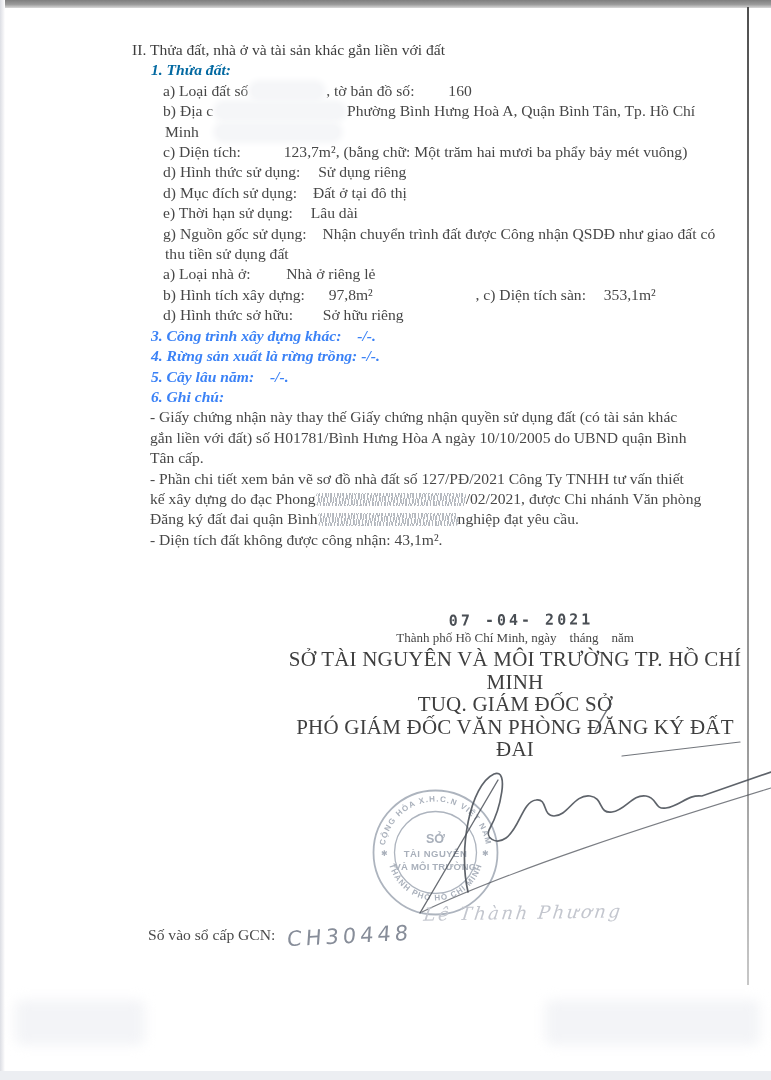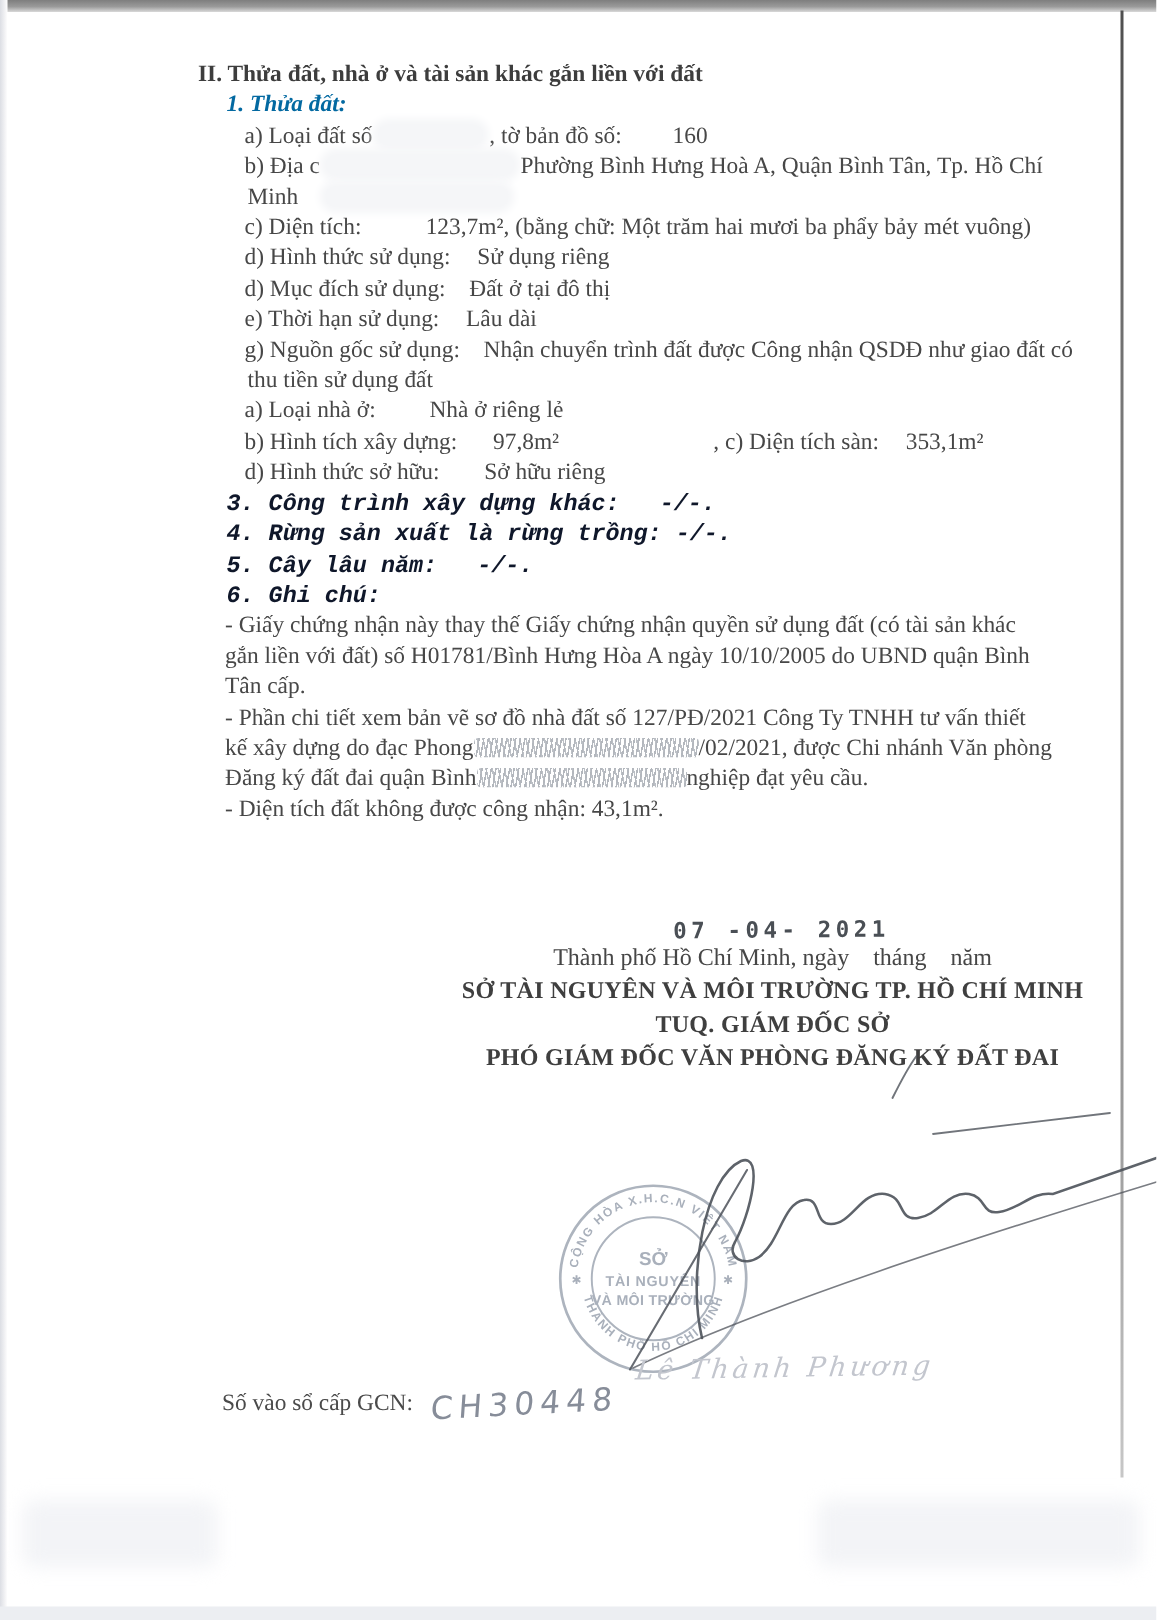--- a/index.html
+++ b/index.html
@@ -16,26 +16,26 @@
                    background:linear-gradient(to bottom,#4f4f4f,#8a8a8a 40%,#9a9a9a 75%,#c7c7c7);}
   .edge-bottom{position:absolute;left:0;top:1071px;width:771px;height:9px;background:#eceef2;}
   .smudge{position:absolute;background:#f3f4f7;filter:blur(6px);border-radius:8px;}
   .smudge.a{left:15px;top:1000px;width:130px;height:45px;}
   .smudge.b{left:545px;top:1000px;width:215px;height:45px;}
 
   
   .content{position:absolute;left:132px;top:40px;width:617px;
            font-size:15.6px;line-height:20.4px;color:#474747;}
   .content p{margin:0;}
-  .h2{font-weight:bold;color:#3d3d3d;margin-bottom:3px;}
+  .h2{font-weight:normal;color:#3d3d3d;margin-bottom:3px;}
   .sec-title{font-weight:bold;font-style:italic;color:#0369a1;padding-left:19px;margin-top:3px;}
   .item{padding-left:31px;}
   .cont{padding-left:33px;}
   .bullet{padding-left:18px;}
-  .num-item{font-weight:bold;font-style:italic;color:#0f172a;padding-left:19px;margin-top:1px;font-family:Liberation Mono, monospace;}
+  .num-item{font-weight:bold;font-style:italic;color:#3b82f6;padding-left:19px;margin-top:1px;}
 
   .g{display:inline-block;}
   .g8{width:8px;}.g10{width:10px;}.g16{width:16px;}
   .g22{width:22px;}.g24{width:24px;}.g26{width:26px;}.g28{width:28px;}
   .g35{width:35px;}.g45{width:45px;}.g95{width:95px;}
 
   .redact{display:inline-block;height:14px;border-radius:7px;background:#f5f6f8;
           box-shadow:0 0 6px 4px #f5f6f8;vertical-align:-2px;}
   .redact.w70{width:70px;}.redact.w126{width:126px;}.redact.w122{width:122px;}
 
@@ -43,22 +43,22 @@
     background-image:
       repeating-linear-gradient(100deg,#9aa0a8 0 1px,transparent 1px 3px),
       repeating-linear-gradient(78deg,#a5aab2 0 1px,transparent 1px 4px);}
   .scribble.s150{width:150px;}.scribble.s140{width:140px;}
 
   
   .sig-block{position:absolute;left:280px;top:611px;width:470px;text-align:center;color:#464646;}
   .stamp{font-family:"DejaVu Sans Mono",monospace;font-weight:bold;font-size:15px;
          letter-spacing:3px;color:#4a4f55;transform:translateX(6px) rotate(-.5deg);
          white-space:pre;margin-bottom:1px;}
-  .place-line{font-size:16px;white-space:pre;margin-bottom:2px;}
-  .bold-line{font-weight:bold;font-size:16px;color:#3f3f3f;line-height:22.5px;letter-spacing:.2px;}
+  .place-line{font-size:13px;white-space:pre;margin-bottom:2px;}
+  .bold-line{font-weight:normal;font-size:21px;color:#3f3f3f;line-height:22.5px;letter-spacing:.2px;}
 
   .seal-wrap{position:absolute;left:369px;top:786px;width:133px;height:133px;}
   .sig-svg{position:absolute;left:370px;top:700px;width:401px;height:230px;pointer-events:none;}
   .script-name{position:absolute;left:424px;top:902px;font-style:italic;font-size:18px;
                color:#c3c6ce;letter-spacing:2.5px;transform:skewX(-8deg) rotate(-1deg);
                font-family:"DejaVu Serif",serif;white-space:nowrap;}
 
   .footer-line{position:absolute;left:148px;top:924px;font-size:15.6px;color:#4a4a4a;}
   .handwriting{display:inline-block;font-family:"DejaVu Sans",sans-serif;font-size:21px;
                color:#878d99;letter-spacing:4px;transform:rotate(-3deg) skewX(-7deg);

